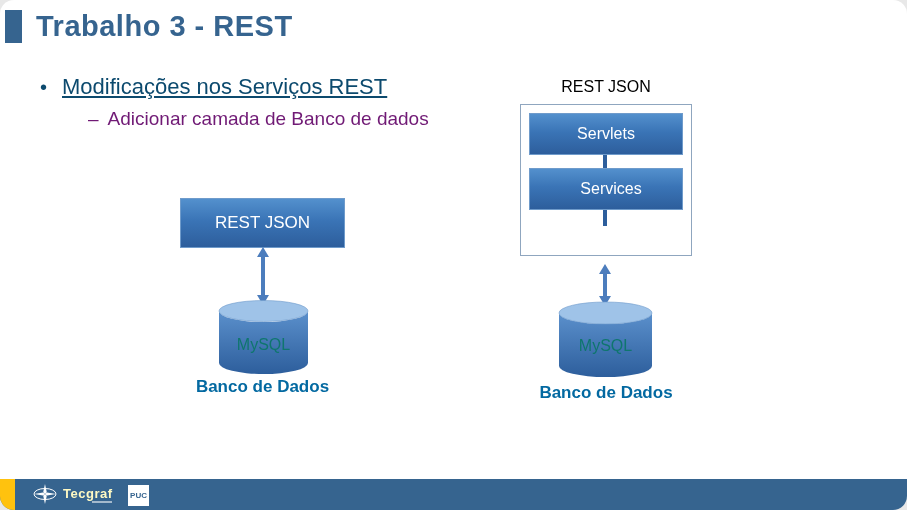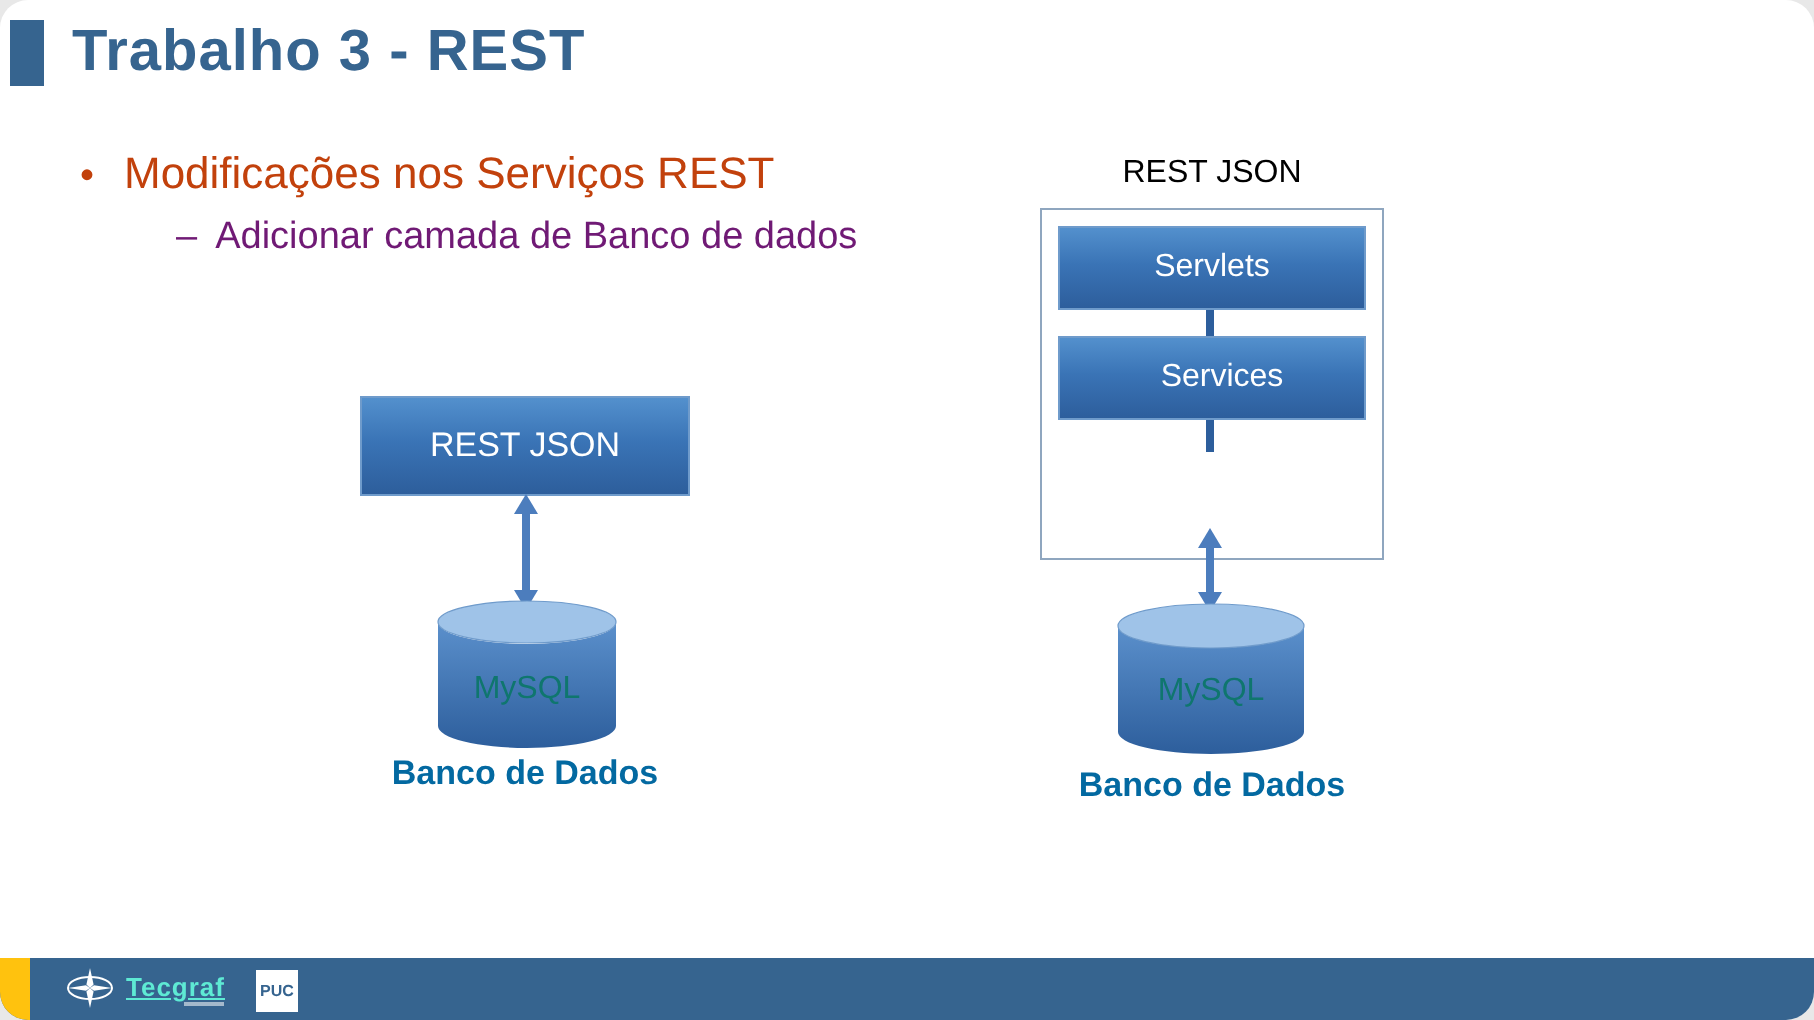--- a/index.html
+++ b/index.html
@@ -30,22 +30,23 @@
     color: #36648F;
     letter-spacing: 0.5px;
     white-space: nowrap;
   }
 
   
   .bullet-line {
     position: absolute;
     left: 40px; top: 74px;
     font-size: 22px;
-    color: #c2410c;
-    white-space: nowrap;
+    color: #0c4a6e;
+    white-space: nowrap;
+    text-decoration: underline;
   }
   .bullet-glyph { display: inline-block; width: 22px; font-size: 20px; }
   .sub-bullet-line {
     position: absolute;
     left: 88px; top: 108px;
     font-size: 19px;
     color: #701a75;
     white-space: nowrap;
     text-align: right;
   }
@@ -97,21 +98,21 @@
     left: 520px; top: 78px;
     width: 172px;
     text-align: center;
     font-size: 16px;
     color: #000000;
     white-space: nowrap;
   }
   .layer-container {
     position: absolute;
     left: 520px; top: 104px;
-    width: 172px; height: 176px;
+    width: 172px; height: 152px;
     background: #ffffff;
     border: 1px solid #8FA6BF;
   }
   .layer-box {
     position: absolute;
     left: 8px;
     width: 154px; height: 42px;
     font-size: 16px;
   }
   .layer-servlets { top: 8px; }
@@ -139,25 +140,24 @@
   .footer-accent {
     position: absolute;
     left: 0; top: 0;
     width: 15px; height: 31px;
     background: #FFC20E;
   }
   .tecgraf-icon { position: absolute; left: 32px; top: 5px; }
   .tecgraf-label {
     position: absolute;
     left: 63px; top: 7px;
-    color: #5eead4;
+    color: #fef9c3;
     font-size: 13px;
     font-weight: bold;
     letter-spacing: 0.5px;
-    text-decoration: underline;
   }
   .tecgraf-tagline {
     position: absolute;
     left: 92px; top: 22px;
     width: 20px; height: 2px;
     background: rgba(255,255,255,0.55);
   }
   .puc-logo {
     position: absolute;
     left: 128px; top: 6px;

